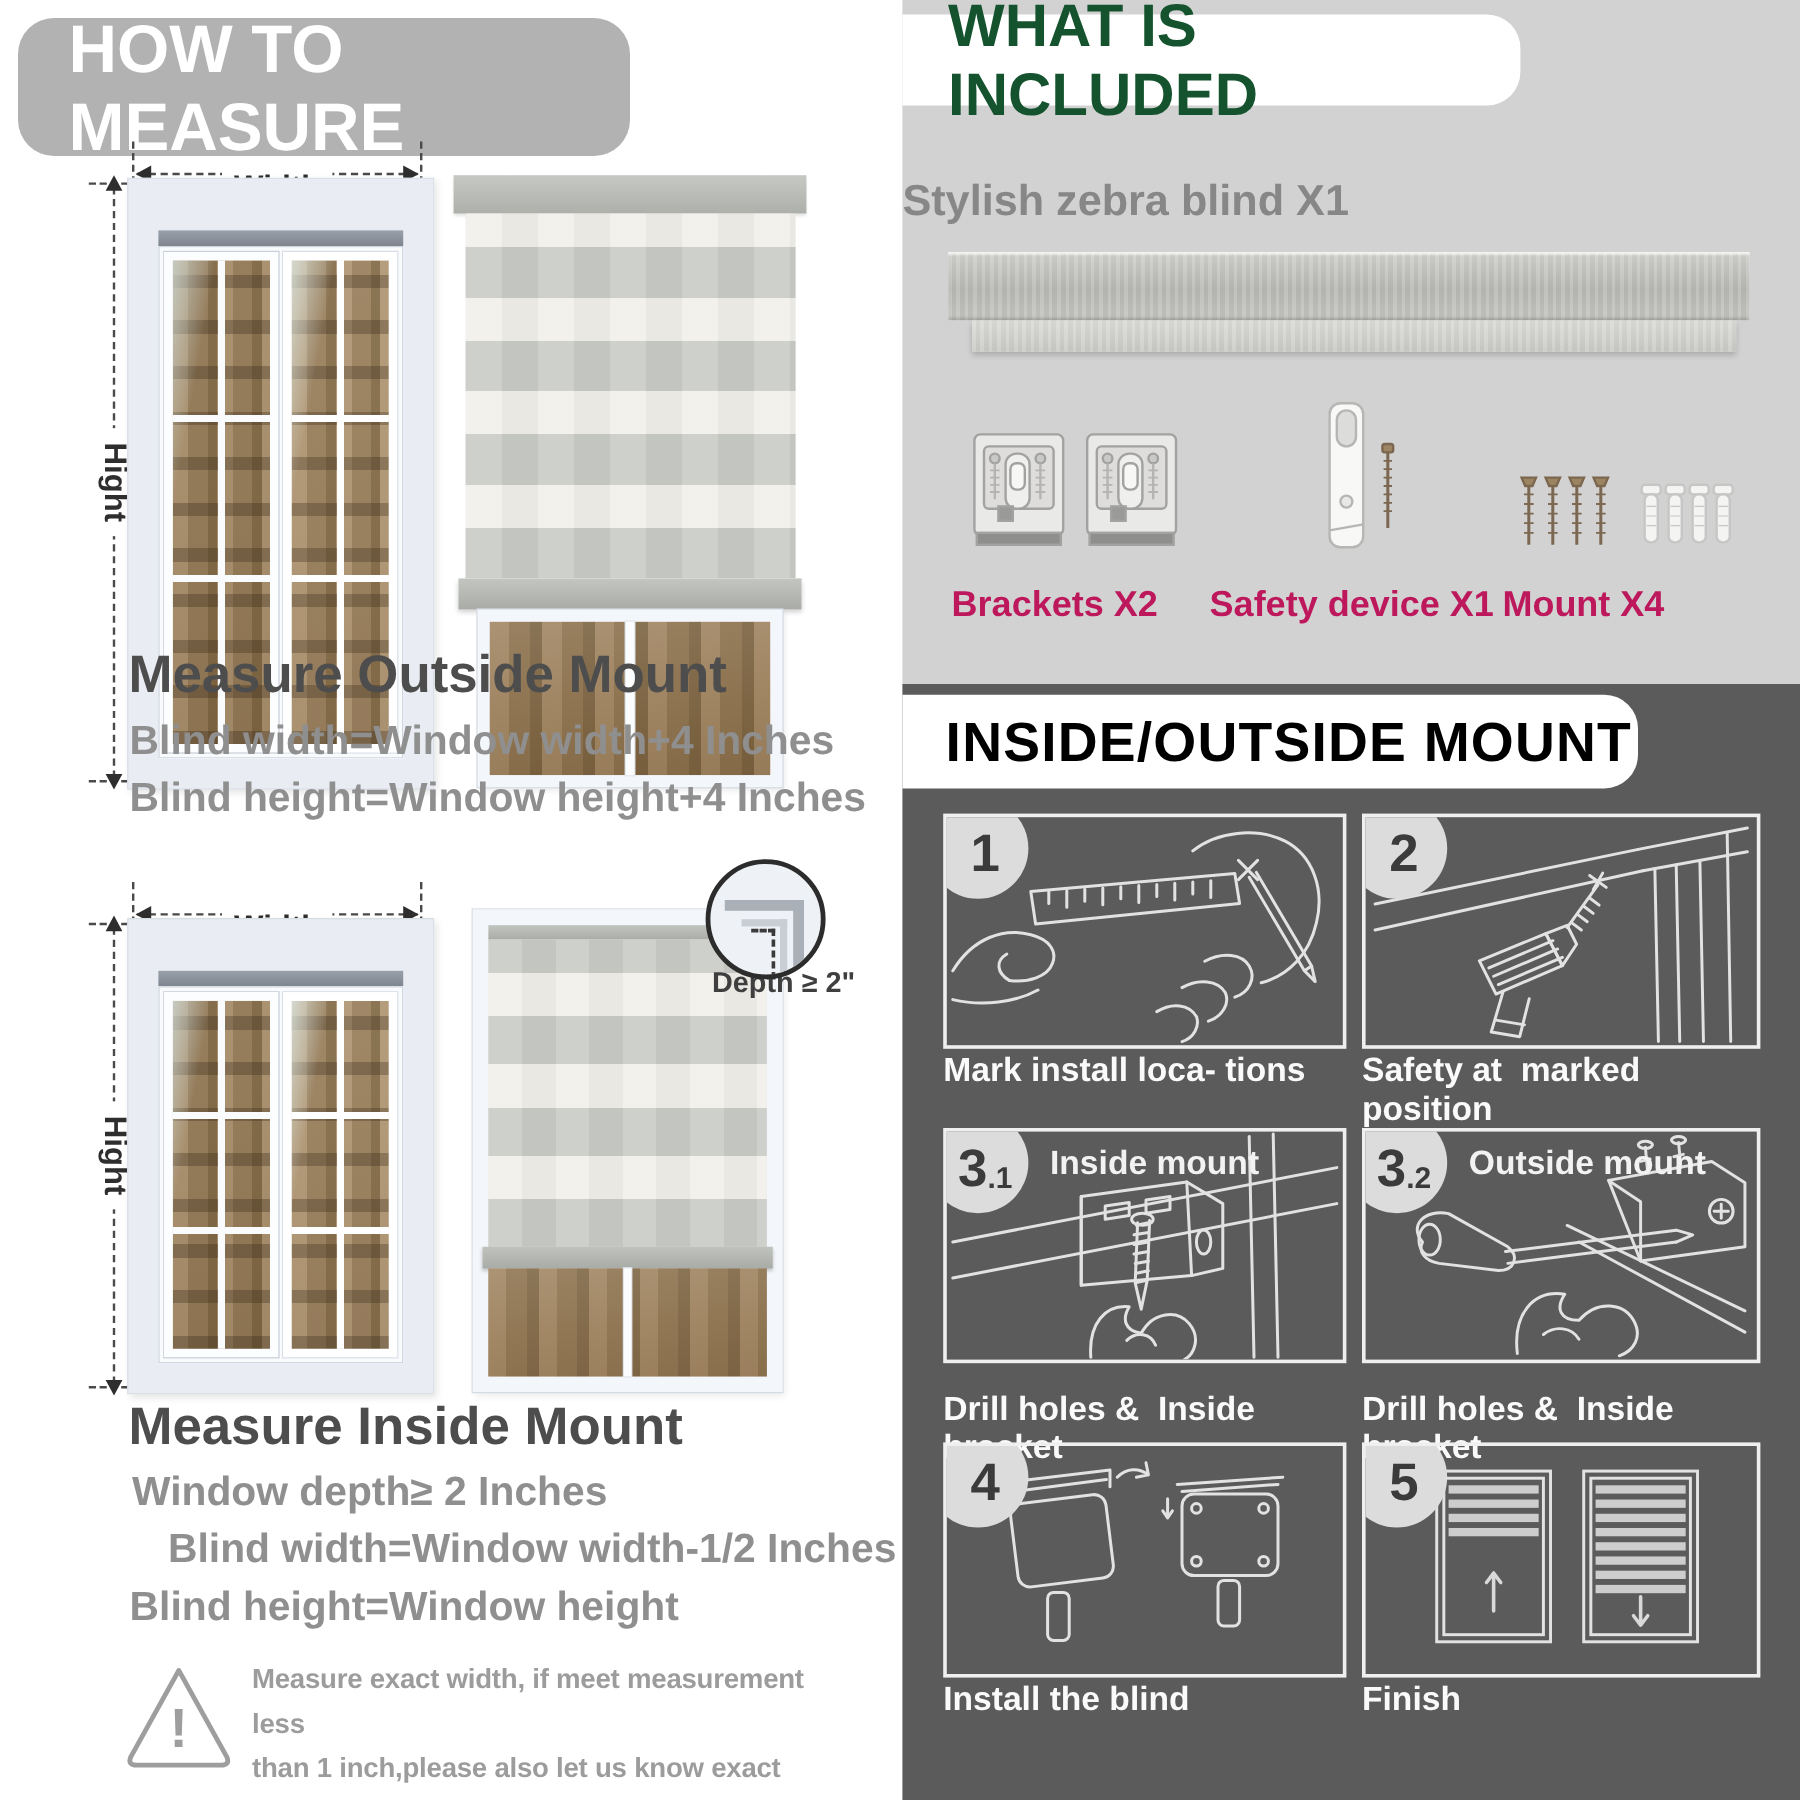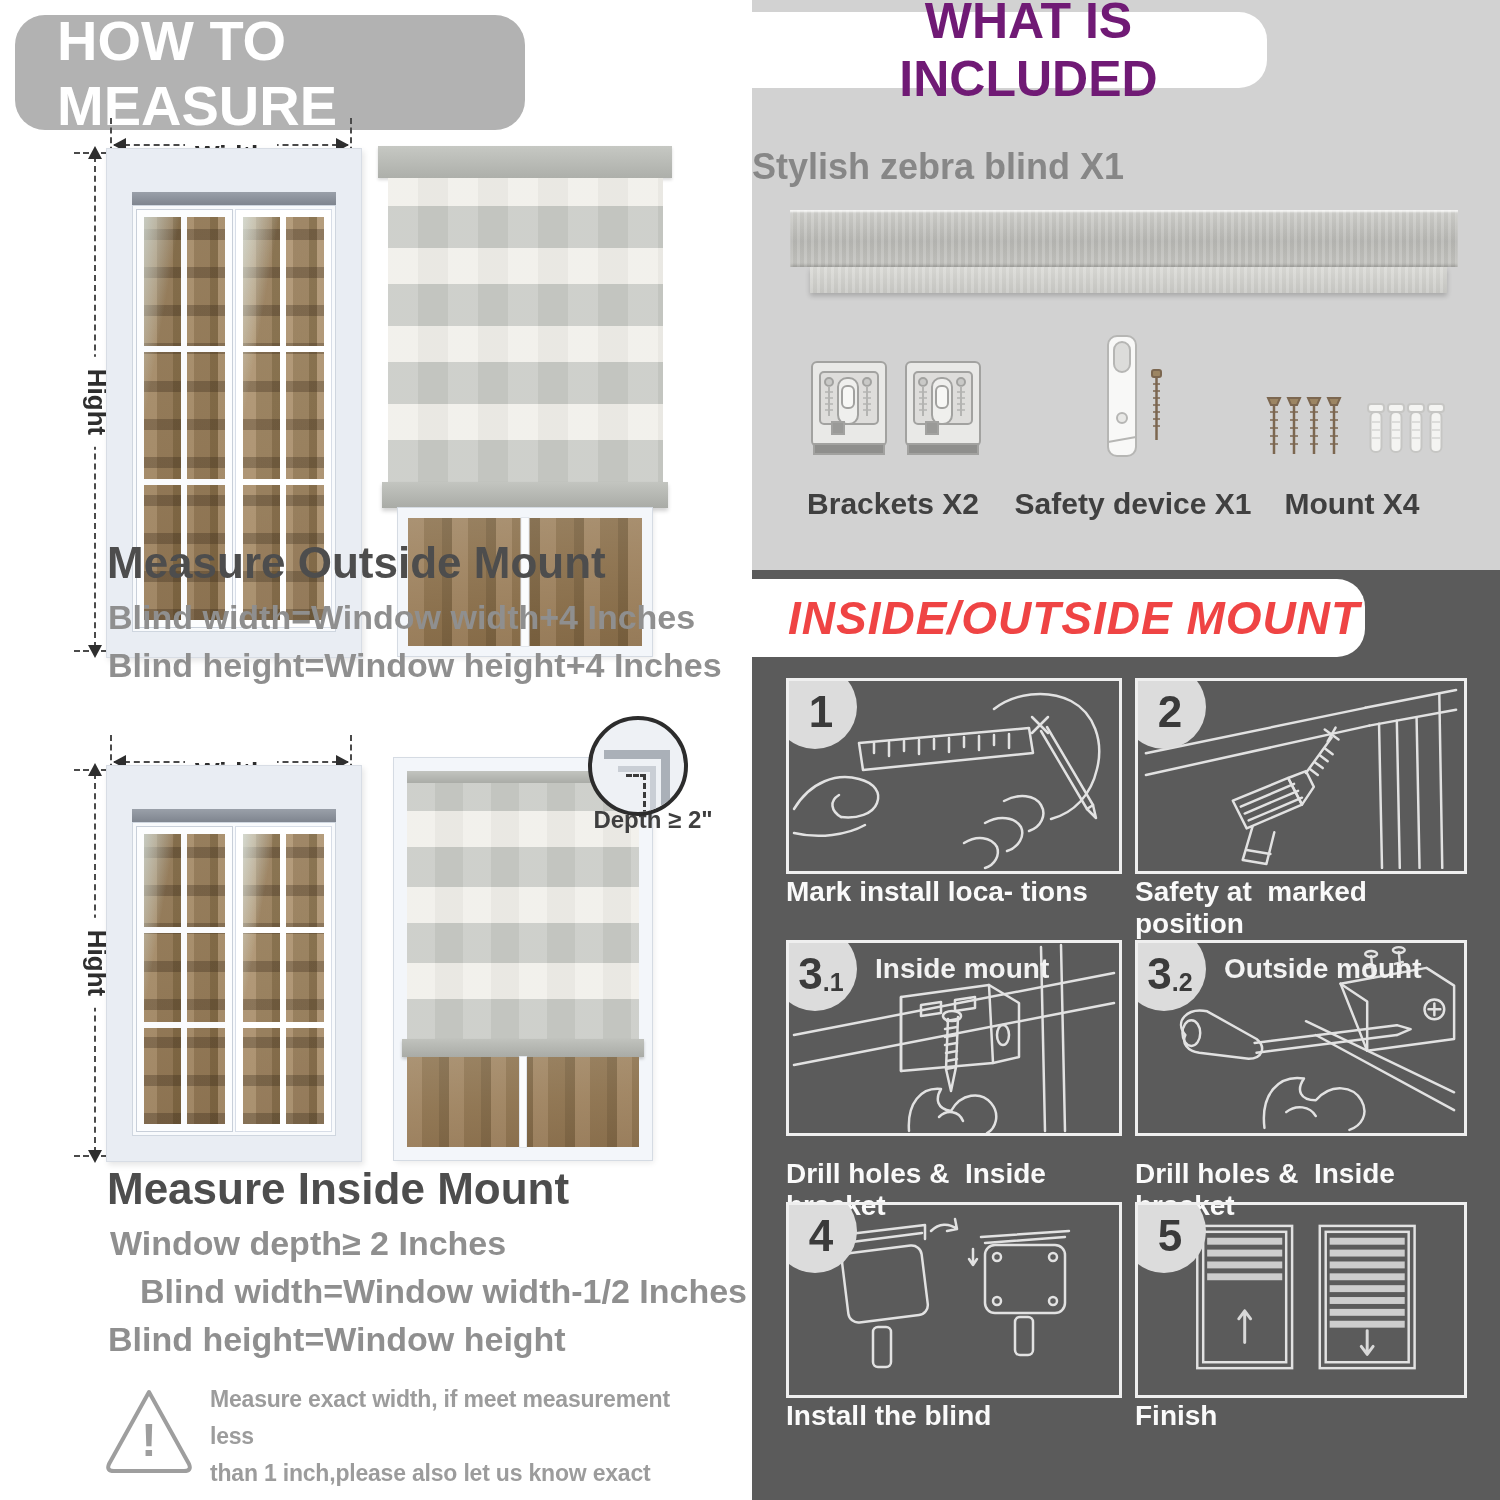--- a/index.html
+++ b/index.html
@@ -84,34 +84,34 @@
 
   .h-measure{font-weight:bold;font-size:44px;color:#4d4d4d;}
   .sub-line{font-weight:bold;font-size:34px;color:#8f8f8f;}
 
   .warn-text{left:210px;top:1381px;width:470px;font-size:23px;letter-spacing:-0.2px;font-weight:bold;color:#9c9c9c;line-height:37px;}
   .warn-text span{display:block;}
 
   
   .panel-included{left:752px;top:0;width:748px;height:570px;background:#d2d2d2;}
   .pill-what{left:0;top:12px;width:515px;height:76px;background:#fff;border-radius:0 28px 28px 0;
-    color:#701a75;font-size:50px;font-weight:bold;display:flex;align-items:center;padding-left:38px;box-sizing:border-box;text-align:center;}
+    color:#14532d;font-size:50px;font-weight:bold;display:flex;align-items:center;padding-left:38px;box-sizing:border-box;}
   .product-title{left:0;right:0;top:146px;text-align:left;font-size:36px;font-weight:bold;color:#878787;}
   .headrail-main{left:38px;top:210px;width:668px;height:57px;
     background:repeating-linear-gradient(90deg, rgba(255,255,255,0.14) 0 3px, rgba(0,0,0,0.02) 3px 7px),linear-gradient(180deg,#cfcfcb,#b6b6b2 55%,#c3c3bf);
     box-shadow:inset 0 2px 2px rgba(255,255,255,0.8), inset 0 -2px 3px rgba(0,0,0,0.18);}
   .headrail-lip{left:58px;top:267px;width:637px;height:26px;
     background:repeating-linear-gradient(90deg, rgba(255,255,255,0.14) 0 3px, rgba(0,0,0,0.02) 3px 7px),linear-gradient(180deg,#dadad6,#c8c8c4);
     box-shadow:0 3px 5px rgba(0,0,0,0.20);}
-  .inc-label{font-size:30px;font-weight:bold;color:#404040;text-align:center;top:487px;}
+  .inc-label{font-size:30px;font-weight:bold;color:#be185d;top:487px;}
 
   
   .panel-mount{left:752px;top:570px;width:748px;height:930px;background:#5b5b5b;}
   .pill-mount{left:0;top:9px;width:613px;height:78px;background:#fff;border-radius:0 28px 28px 0;
-    display:flex;align-items:center;padding-left:36px;box-sizing:border-box;color:#ef4444;font-size:46px;font-weight:bold;letter-spacing:1px;font-style:italic;}
+    display:flex;align-items:center;padding-left:36px;box-sizing:border-box;color:#000000;font-size:46px;font-weight:bold;letter-spacing:1px;}
   .step{border:3px solid #efefef;overflow:hidden;box-sizing:content-box;}
   .s-c1{left:34px;width:330px;} .s-c2{left:383px;width:326px;}
   .s-r1{top:108px;height:190px;} .s-r2{top:370px;height:190px;} .s-r3{top:632px;height:190px;}
   .badge{position:absolute;left:-16px;top:-16px;width:84px;height:84px;border-radius:50%;background:#dcdcdc;color:#3b3b3b;
     display:flex;align-items:center;justify-content:center;font-weight:bold;font-size:44px;padding:10px 0 0 12px;box-sizing:border-box;z-index:2;}
   .badge .sub{font-size:25px;margin-top:16px;font-weight:bold;}
   .step-title{position:absolute;left:86px;top:10px;font-size:28px;font-weight:bold;color:#f2f2f2;z-index:2;}
   .step-caption{font-size:28px;font-weight:bold;color:#fafafa;white-space:pre-wrap;}
   .cap-r1{top:306px;} .cap-r2{top:568px;margin-top:20px;} .cap-r3{top:830px;}
   .illus{position:absolute;inset:0;width:100%;height:100%;}

